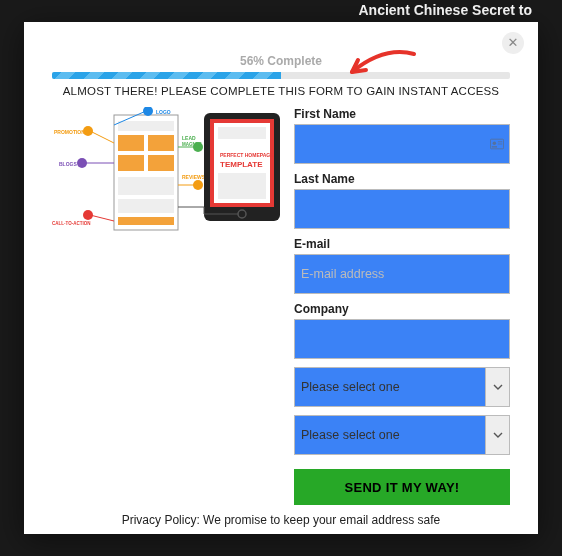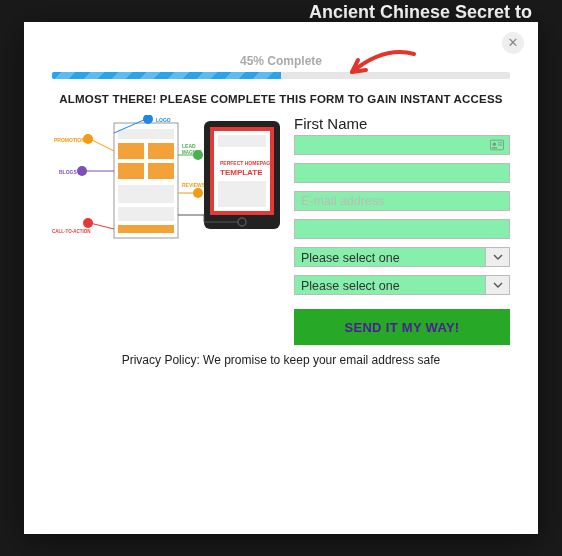--- a/index.html
+++ b/index.html
@@ -4,21 +4,21 @@
 <style>
   * { box-sizing: border-box; margin: 0; padding: 0; }
   html, body { width: 562px; height: 556px; font-family: Arial, Helvetica, sans-serif; overflow: hidden; }
   .backdrop {
     width: 562px; height: 556px;
     background: #1a1a1a;
     position: relative;
   }
   .backdrop .bg-text {
     position: absolute; top: 2px; right: 30px;
-    color: #fff; font-size: 18px; font-weight: bold;
+    color: #fff; font-size: 14px; font-weight: bold;
   }
   .modal {
     position: absolute;
     top: 22px; left: 24px; right: 24px; bottom: 22px;
     background: #fff;
     box-shadow: 0 6px 30px rgba(0,0,0,0.5);
     padding: 14px 28px 12px 28px;
   }
   .close-btn {
     position: absolute; top: 10px; right: 14px;
@@ -42,58 +42,58 @@
       #2aa3e8 0px, #2aa3e8 10px,
       #5cbcf0 10px, #5cbcf0 20px
     );
   }
   .arrow {
     position: absolute;
     top: 24px; left: 320px;
     pointer-events: none;
   }
   .instr1 {
-    text-align: center; font-size: 11.5px; margin-top: 14px;
-    color: #222; font-weight: bold; letter-spacing: 0.2px;
+    text-align: center; font-size: 11.5px; margin-top: 6px;
+    color: #222; font-weight: normal; letter-spacing: 0.2px;
   }
   .instr2 {
     text-align: center; font-size: 15px; margin-top: 6px;
     color: #f39c12; font-weight: bold; letter-spacing: 0.3px;
   }
   .content {
     display: flex; margin-top: 10px; gap: 10px;
   }
   .hero {
     width: 232px; flex-shrink: 0; position: relative; height: 130px;
   }
   .hero svg { width: 100%; height: 100%; }
   .form {
     flex: 1;
   }
   .field { margin-bottom: 8px; }
   .field label {
-    display: block; font-size: 15px; color: #222; margin-bottom: 3px;
+    display: block; font-size: 12px; color: #222; margin-bottom: 3px; font-weight: bold;
   }
   .field input, .field select {
-    width: 100%; height: 20px;
+    width: 100%; height: 40px;
     border: 1px solid #bbb; padding: 3px 6px;
-    font-size: 12.5px; font-family: inherit; background: #86efac;
+    font-size: 12.5px; font-family: inherit; background: #3b82f6;
   }
   .field select { appearance: none; padding-right: 26px; color: #333; }
   .select-wrap { position: relative; }
   .select-wrap .sel-btn {
     position: absolute; right: 1px; top: 1px; bottom: 1px; width: 24px;
     background: #eee; border-left: 1px solid #bbb;
     display: flex; align-items: center; justify-content: center;
     pointer-events: none;
   }
   .field input::placeholder { color: #bbb; }
   .submit {
     width: 100%; height: 36px; margin-top: 6px;
-    background: #27a827; color: #4c1d95; border: none;
+    background: #27a827; color: #000000; border: none;
     font-size: 13px; font-weight: bold; letter-spacing: 0.3px;
     cursor: pointer;
   }
   .privacy {
     text-align: center; font-size: 12px; color: #222;
     margin-top: 8px;
   }
   .contact-icon {
     position: absolute; right: 6px; top: 50%; transform: translateY(-50%);
     width: 14px; height: 12px; opacity: 0.6;
@@ -105,21 +105,21 @@
 
 <div class="backdrop">
   <div class="bg-text">Ancient Chinese Secret to</div>
 
   <div class="modal">
 
     <div class="close-btn">
       <span>✕</span>
     </div>
 
-    <div class="progress-label">45% Complete</div>
+    <div class="progress-label">56% Complete</div>
     <div class="progress-bar">
       <div class="progress-fill"></div>
     </div>
 
     <svg class="arrow" width="80" height="40">
       <path d="M70,8 Q40,0 8,26" stroke="#e6332a" stroke-width="4" fill="none" stroke-linecap="round"></path>
       <path d="M8,26 L14,14 M8,26 L22,24" stroke="#e6332a" stroke-width="4" fill="none" stroke-linecap="round"></path>
     </svg>
 
     <div class="instr1">ALMOST THERE! PLEASE COMPLETE THIS FORM TO GAIN INSTANT ACCESS</div>
@@ -182,26 +182,29 @@
             <svg class="contact-icon" viewBox="0 0 16 12">
               <rect x="0.5" y="0.5" width="15" height="11" rx="1" fill="none" stroke="#666"></rect>
               <circle cx="5" cy="5" r="2" fill="#666"></circle>
               <rect x="9" y="3" width="5" height="1" fill="#666"></rect>
               <rect x="9" y="5.5" width="5" height="1" fill="#666"></rect>
               <rect x="2" y="8.5" width="6" height="1.5" fill="#666"></rect>
             </svg>
           </div>
         </div>
         <div class="field">
+          <label>Last Name</label>
           <input type="text" style="">
         </div>
         <div class="field">
+          <label>E-mail</label>
           <input type="email" placeholder="E-mail address" style="">
         </div>
         <div class="field">
+          <label>Company</label>
           <input type="text" style="">
         </div>
         <div class="field">
           <div class="select-wrap">
             <select>
               <option>Please select one</option>
             </select>
             <div class="sel-btn">
                 <svg width="10" height="6">
                   <path d="M1,1 L5,5 L9,1" stroke="#555" fill="none" stroke-width="1.4"></path>

